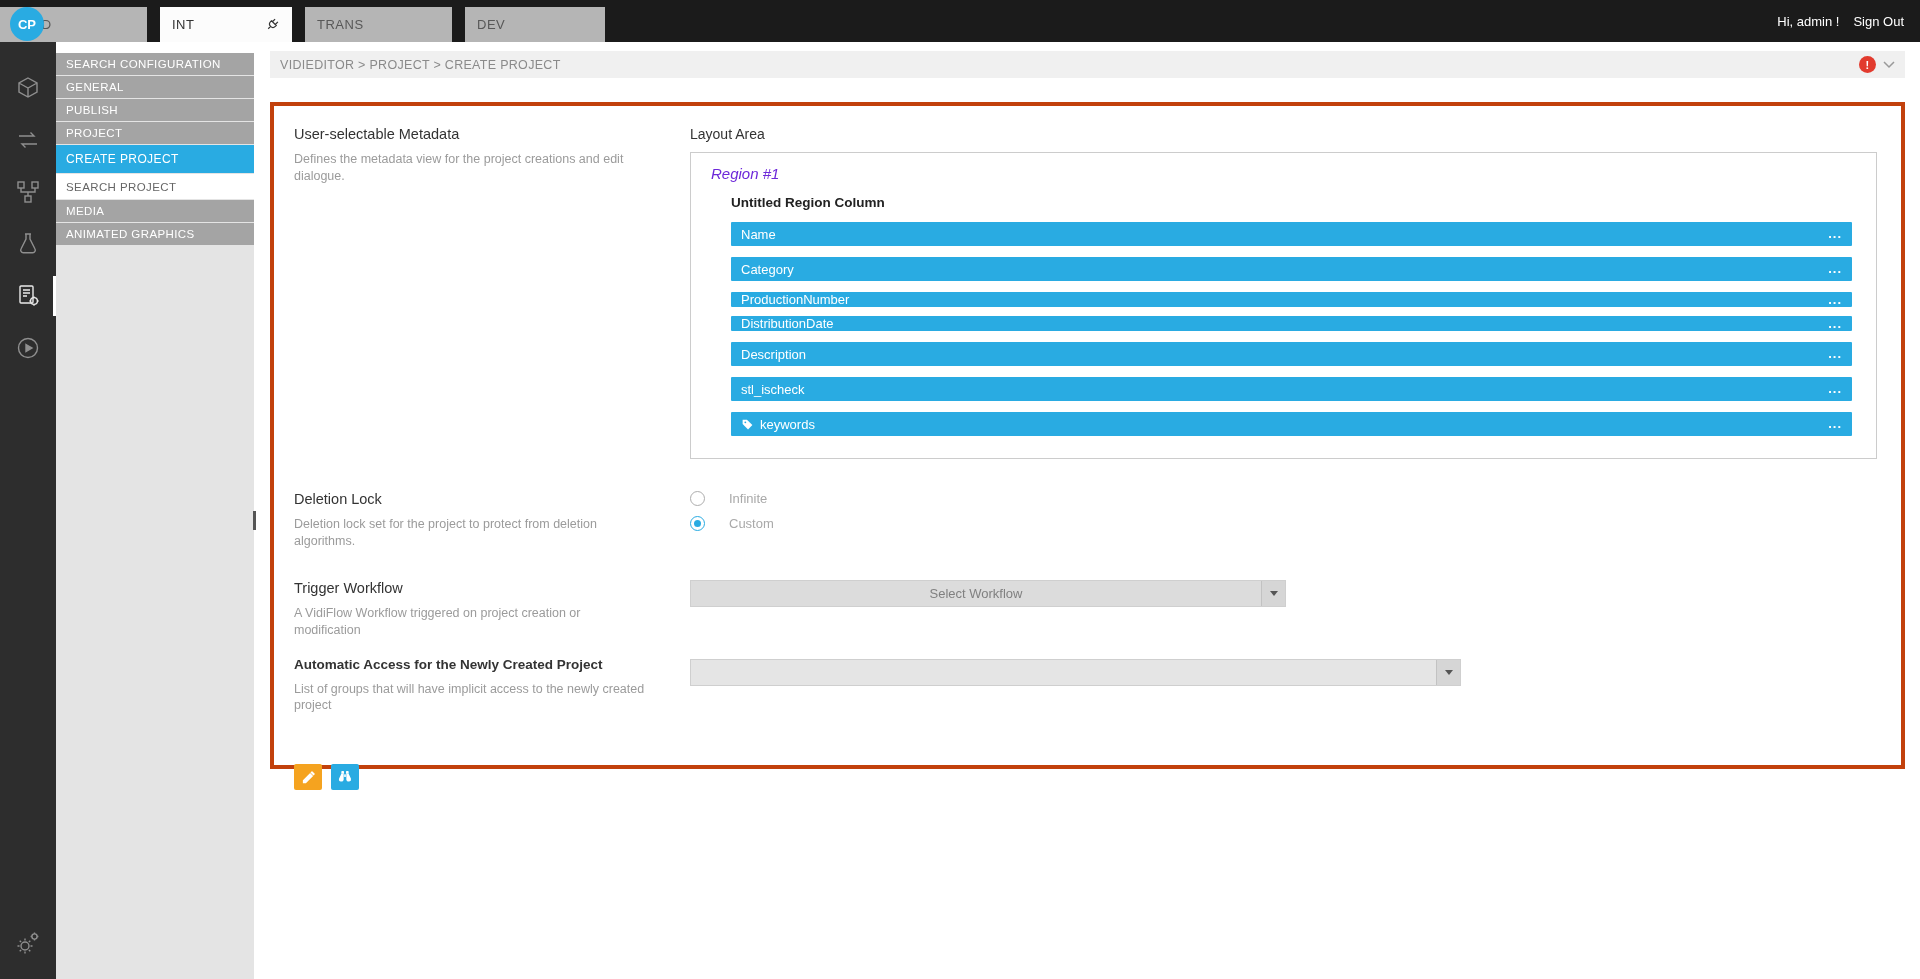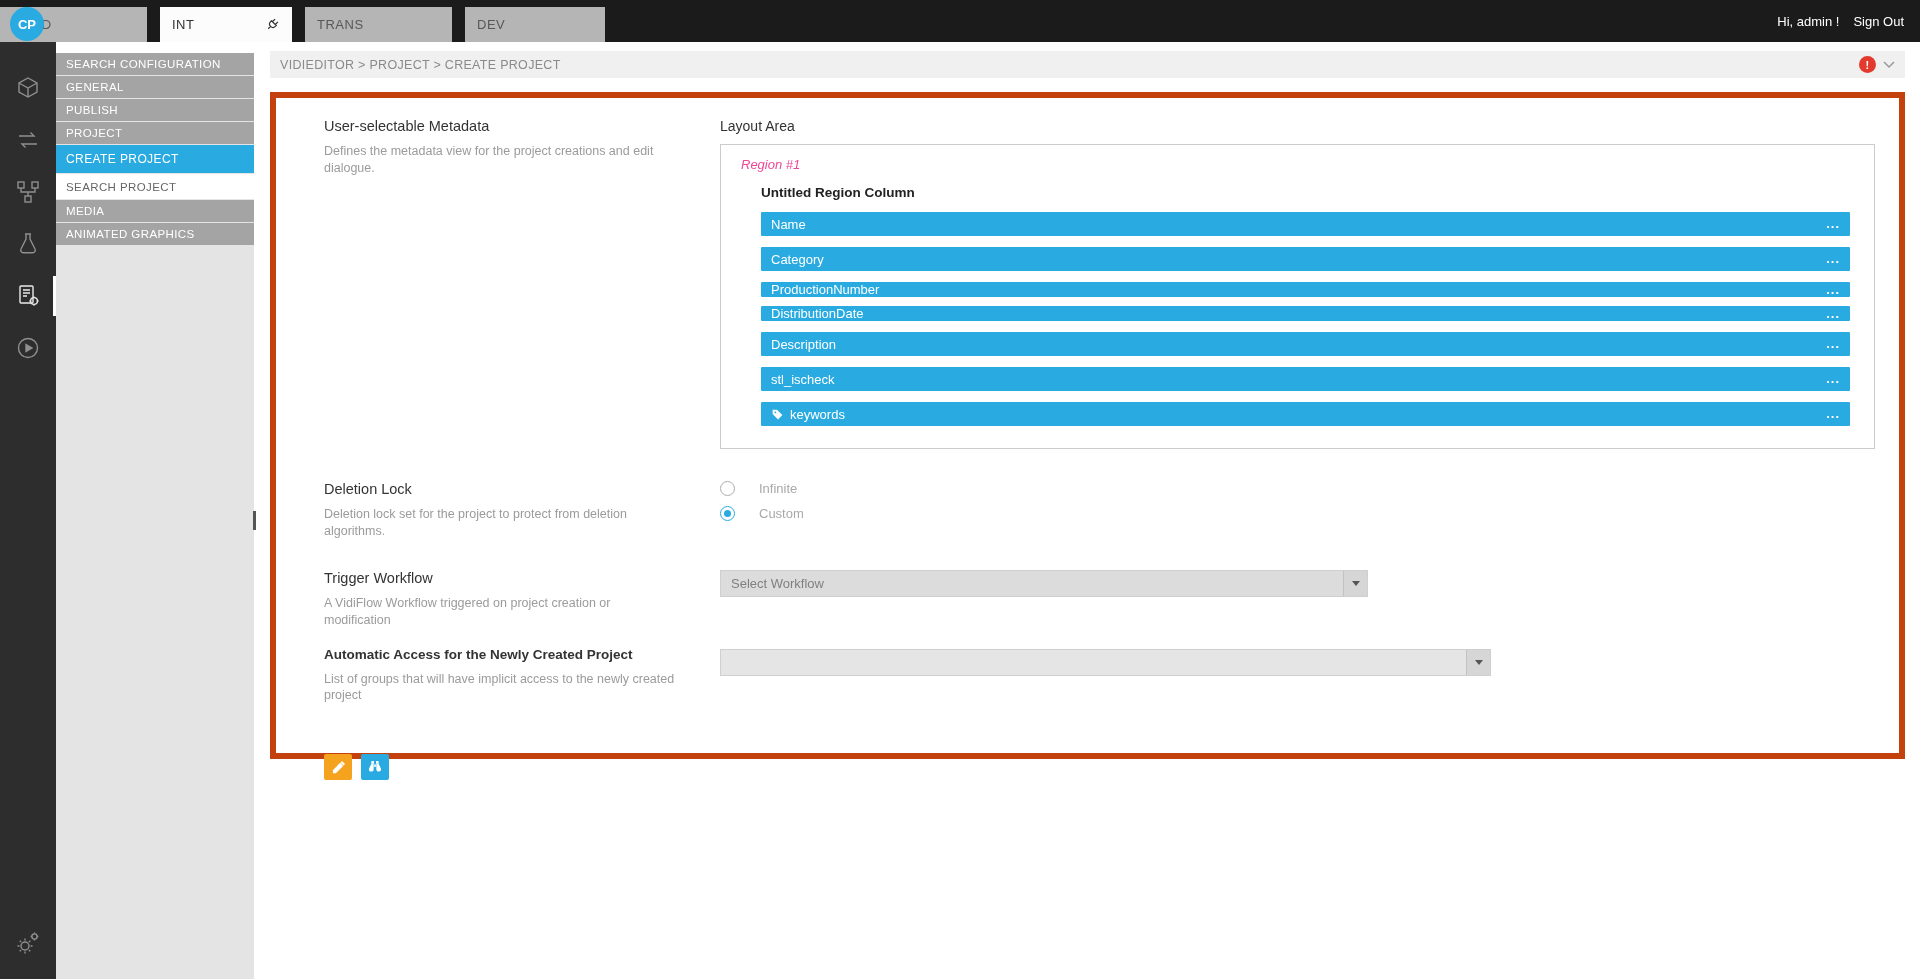--- a/index.html
+++ b/index.html
@@ -43,33 +43,33 @@
 
   
   .main { flex:1; padding:9px 15px 0 16px; background:#fff; }
   .breadcrumb-bar { height:27px; background:#f0f0f0; display:flex; align-items:center;
                     padding:0 10px; color:#8a8a8a; font-size:12.5px; letter-spacing:.3px; }
   .bc-right { margin-left:auto; display:flex; align-items:center; gap:7px; }
   .err-badge { width:17px; height:17px; border-radius:50%; background:#e23b2e; color:#fff;
                font-size:11px; font-weight:bold; display:flex; align-items:center; justify-content:center; cursor:pointer; }
   .chev { display:flex; align-items:center; cursor:pointer; }
 
-  .panel { margin-top:14px; background:#fff; border:6px solid #c2410c; height:667px; padding:20px 24px 28px 48px; }
+  .panel { margin-top:24px; background:#fff; border:4px solid #c2410c; height:667px; padding:20px 24px 28px 20px; }
 
   .sec-row { display:flex; }
   .sec-left { width:396px; padding-right:40px; flex-shrink:0; }
   .sec-title { font-size:14.5px; color:#333; margin-bottom:9px; }
   .sec-title.bold { font-weight:bold; font-size:13.5px; }
   .sec-desc { font-size:12.5px; color:#9b9b9b; line-height:1.35; }
   .sec-right { flex:1; }
 
   
   .layout-label { font-size:14px; color:#333; margin-bottom:10px; }
   .layout-box { border:1px solid #ccc; padding:12px 24px 22px 20px; }
-  .region-title { font-style:italic; font-size:13px; color:#ec4899; margin-bottom:13px; }
+  .region-title { font-style:italic; font-size:15px; color:#6d28d9; margin-bottom:13px; }
   .col-title { font-size:13.5px; color:#222; font-weight:600; margin-left:20px; margin-bottom:12px; }
   .bars { margin-left:20px; display:flex; flex-direction:column; gap:11px; }
   .bar-row { display:flex; gap:9px;flex-direction:column; }
   .bar { height:24px; background:#29abe2; color:#fff; display:flex; align-items:center;
          padding:0 10px; font-size:13px; border-radius:1px; width:100%; cursor:pointer; }
   .bar.half { flex:1; width:auto; }
   .bar-dots { margin-left:auto; font-weight:bold; letter-spacing:1px; cursor:pointer; line-height:0.4; }
   .tag-ic { display:flex; margin-right:6px; }
 
   
@@ -81,21 +81,21 @@
   .radio-label { font-size:13px; color:#a9a9a9; }
   .period-line { margin-top:16px; margin-left:14px; display:flex; align-items:center; gap:6px; }
   .period-label { font-size:13px; color:#333; }
   .period-input { width:190px; height:28px; background:#e9e9e9; border:1px solid #c6c6c6;
                   padding:0 8px; font-size:13px; color:#555; border-radius:2px; font-family:"Liberation Sans", sans-serif; }
 
   
   .row-workflow { margin-top:30px; }
   .row-access { margin-top:18px; }
   .dropdown { height:27px; display:flex; align-items:center; border:1px solid #cfcfcf; cursor:pointer; }
-  .dropdown.wf { width:648px; background:#dcdcdc; }
+  .dropdown.wf { width:596px; background:#dcdcdc;text-align:center; }
   .dropdown.access { width:771px; background:#e5e5e5; margin-top:2px; }
   .dd-value { padding:0 10px; font-size:13px; color:#808080; flex:1; white-space:nowrap; overflow:hidden; }
   .dd-btn { width:24px; height:100%; display:flex; align-items:center; justify-content:center;
             border-left:1px solid #c2c2c2; background:#d6d6d6; }
   .dd-arrow { width:0; height:0; border-left:4px solid transparent; border-right:4px solid transparent; border-top:5px solid #555; }
 
   
   .actions { margin-top:50px; display:flex; gap:9px; }
   .btn { width:28px; height:26px; border:none; border-radius:2px; display:flex;
          align-items:center; justify-content:center; cursor:pointer; }

